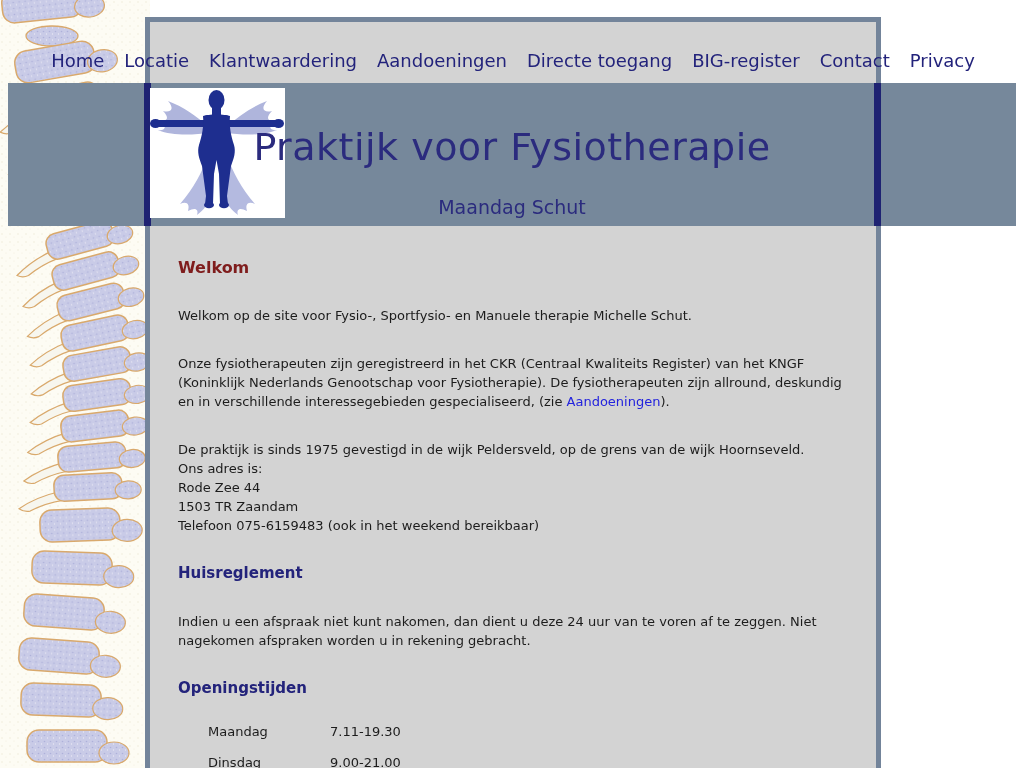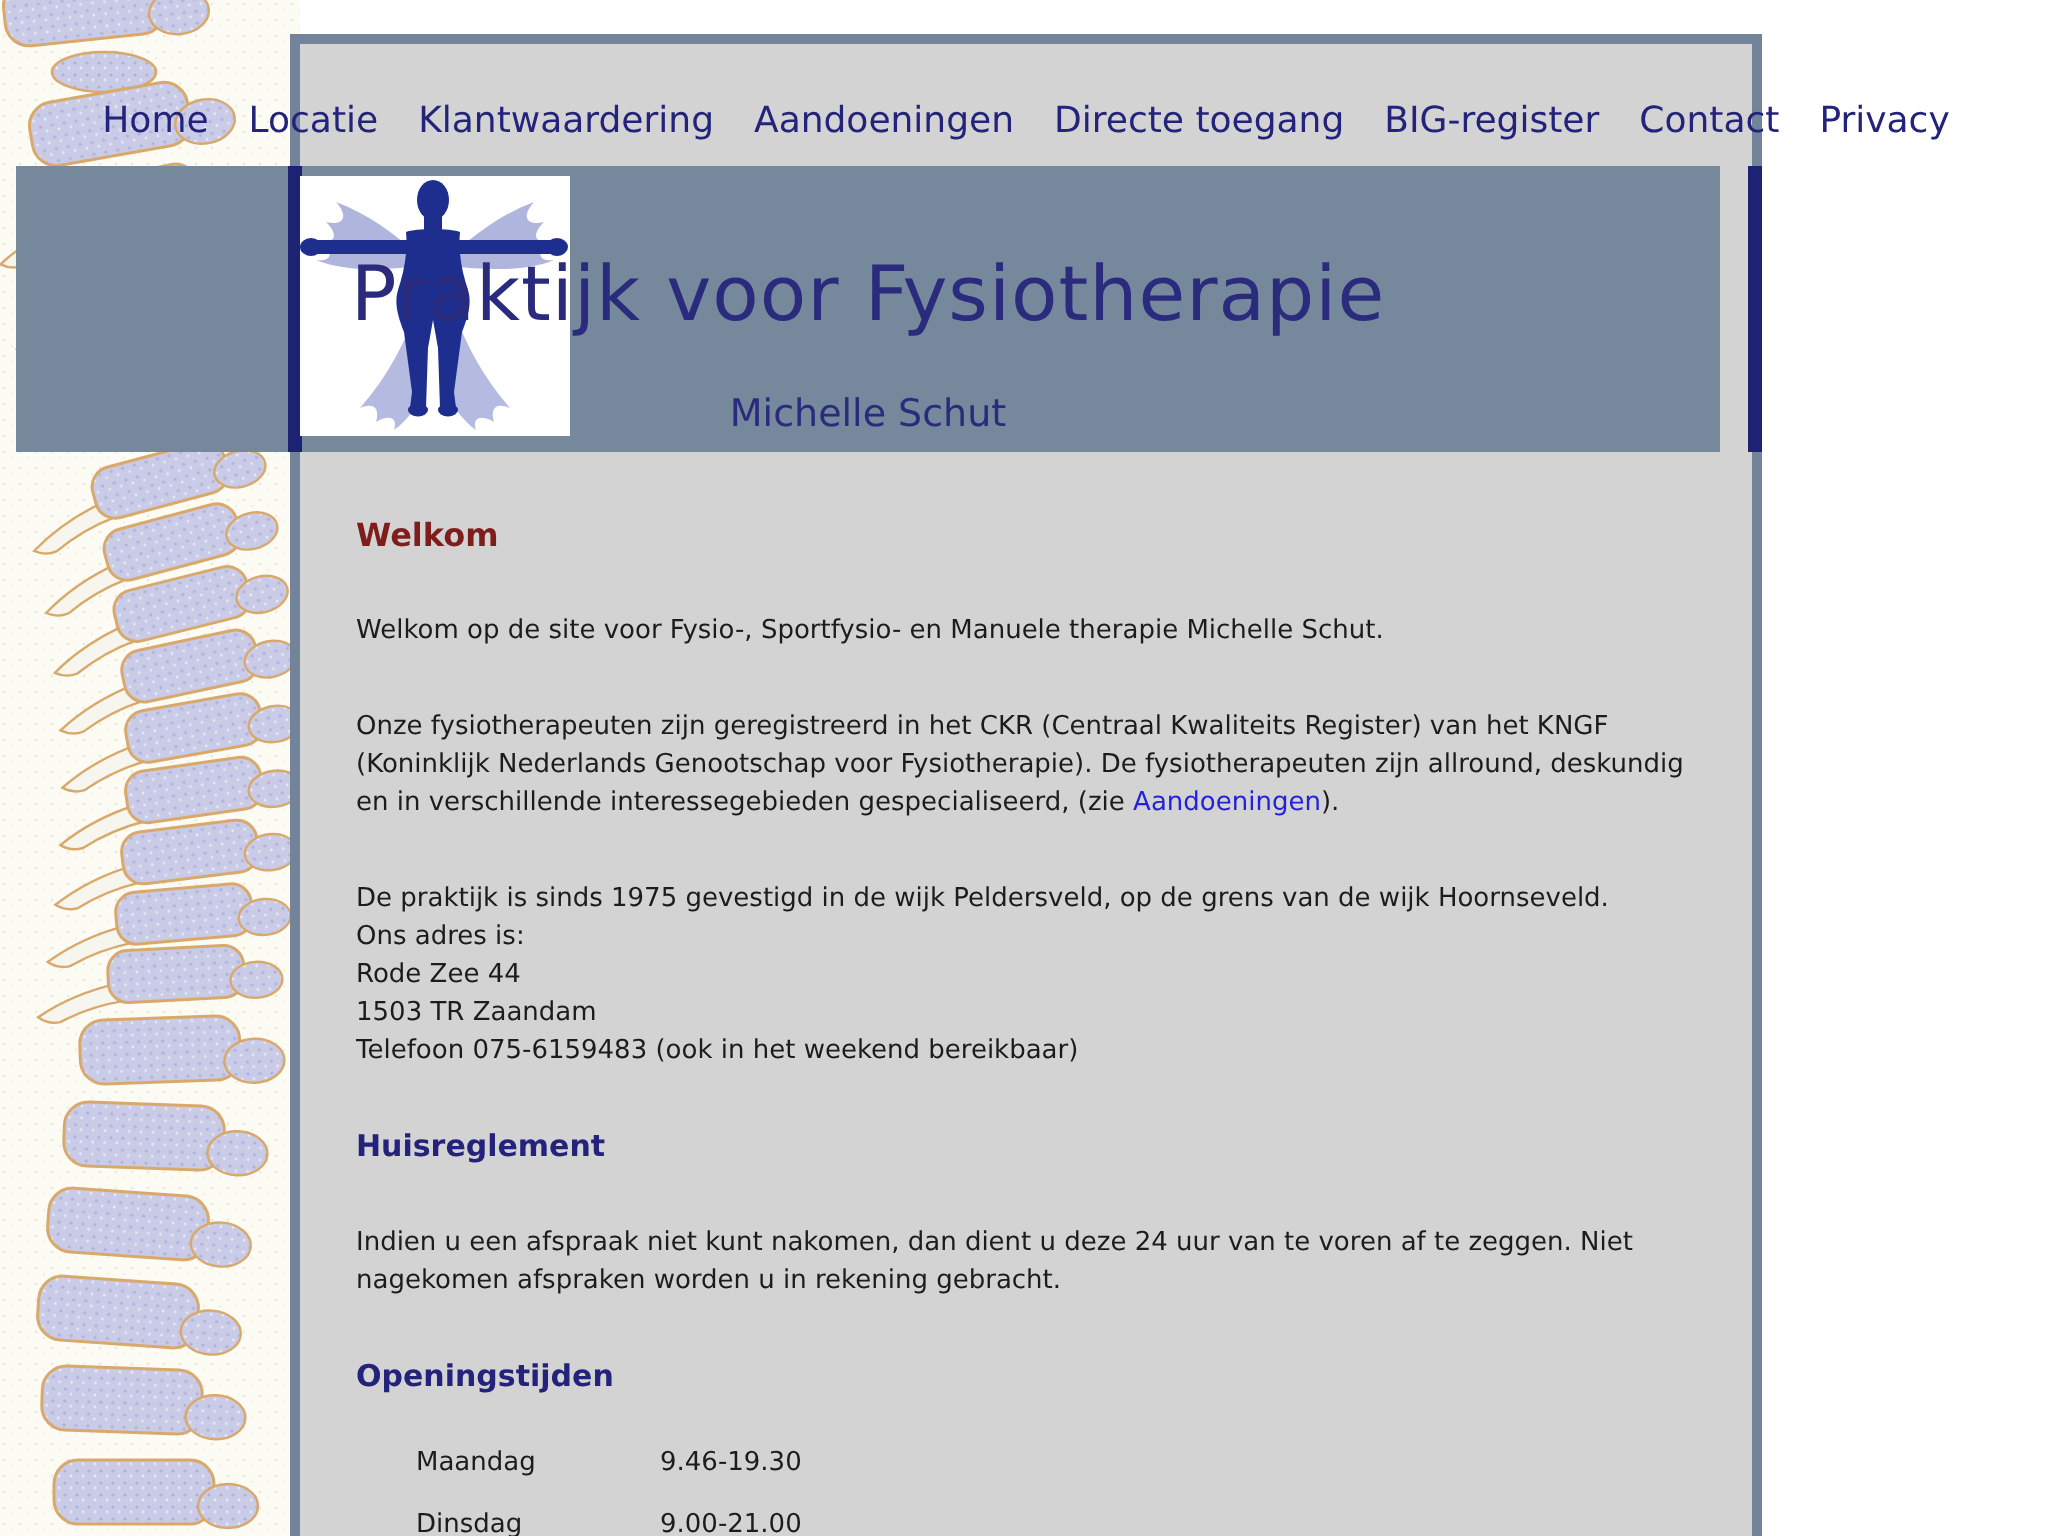--- a/index.html
+++ b/index.html
@@ -18,21 +18,21 @@
   .nav{
     height:61px;display:flex;justify-content:center;align-items:flex-end;
     gap:20px;padding-bottom:12px;box-sizing:border-box;
   }
   .nav a{
     color:#23237B;text-decoration:none;font-size:18px;cursor:pointer;white-space:nowrap;
   }
   .band-spacer{height:143px;}
   
   .band{
-    position:absolute;left:8px;top:83px;width:852px;height:143px;
+    position:absolute;left:8px;top:83px;width:1008px;height:143px;
     background:#76889B;z-index:2;
   }
   .band .stripe{position:absolute;top:0;bottom:0;width:7px;background:#1E2272;}
   .stripe-left{left:136px;}
   .stripe-right{left:866px;}
   .logo{
     position:absolute;left:142px;top:5px;width:135px;height:130px;background:#ffffff;
   }
   .band-title{
     position:absolute;left:0;right:0;top:44px;text-align:center;
@@ -148,21 +148,21 @@
 
     <p>Indien u een afspraak niet kunt nakomen, dan dient u deze 24 uur van te voren af te zeggen. Niet nagekomen afspraken worden u in rekening gebracht.</p>
 
     <div class="h-section">Openingstijden</div>
 
     <table class="hours">
       <tbody>
 
           <tr>
             <td class="day">Maandag</td>
-            <td>9.46-19.30</td>
+            <td>7.11-19.30</td>
           </tr>
 
           <tr>
             <td class="day">Dinsdag</td>
             <td>9.00-21.00</td>
           </tr>
         </tbody>
     </table>
   </div>
 </div>
@@ -197,14 +197,14 @@
         <path d="M53,28 C58,26 75,26 80,28 C79,38 81,48 84,57 C86,64 84,70 81,78
                  L77,108 L78,116 L70,116 L69,86 L66.5,72 L64,86 L63,116 L55,116 L56,108
                  L52,78 C49,70 47,64 49,57 C52,48 54,38 53,28 Z"></path>
         <ellipse cx="59" cy="117" rx="5" ry="3.2"></ellipse>
         <ellipse cx="74" cy="117" rx="5" ry="3.2"></ellipse>
       </g>
     </svg>
   </div>
 
   <div class="band-title">Praktijk voor Fysiotherapie</div>
-  <div class="band-subtitle">Michelle Schut</div>
+  <div class="band-subtitle">Maandag Schut</div>
 </div>
 
 </body></html>

